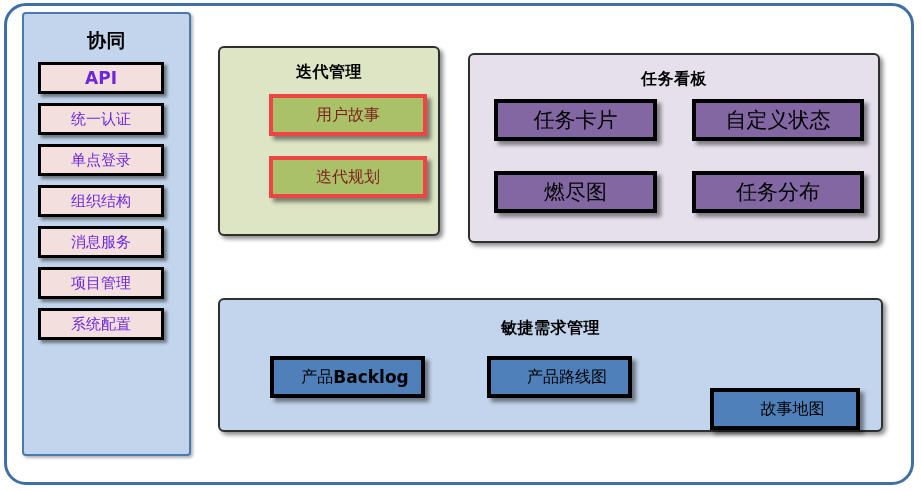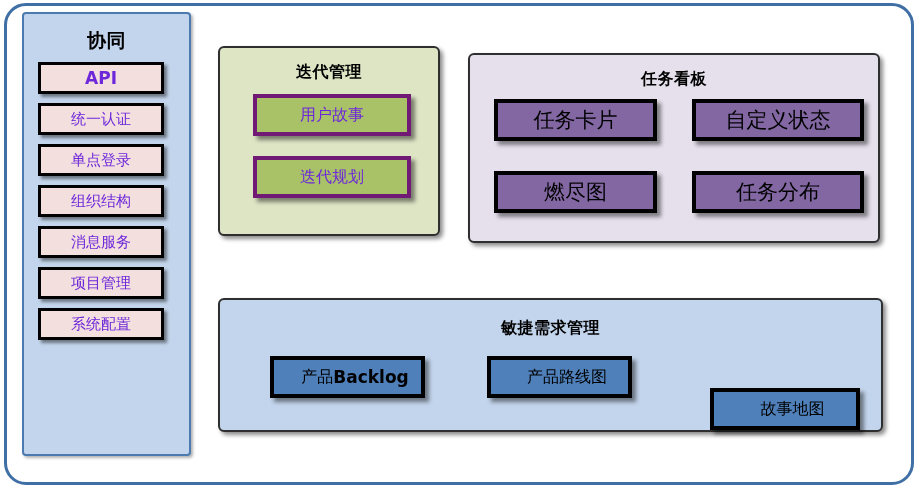--- a/index.html
+++ b/index.html
@@ -105,29 +105,30 @@
     border: 2px solid #2f2f2f;
   }
   #iteration-panel .panel-title {
     top: 14px;
     font-size: 16px;
   }
   .green-box {
     position: absolute;
     box-sizing: border-box;
     background: #a9c268;
-    border: 4px solid #701a75;
+    border: 4px solid #ef4444;
     display: flex;
     align-items: center;
     justify-content: center;
     box-shadow: 4px 4px 4px rgba(0,0,0,0.45);
     font-family: "DejaVu Serif", "Liberation Serif", serif;
     font-size: 16px;
-    color: #6d28d9;
-    white-space: nowrap;
+    color: #7f1d1d;
+    white-space: nowrap;
+    margin-left: 16px;
   }
   #box-user-story  { left: 33px; top: 46px;  width: 158px; height: 42px; }
   #box-iter-plan   { left: 33px; top: 108px; width: 158px; height: 42px; }
 
   
   #taskboard-panel {
     left: 468px;
     top: 46px;
     width: 412px;
     height: 190px;

